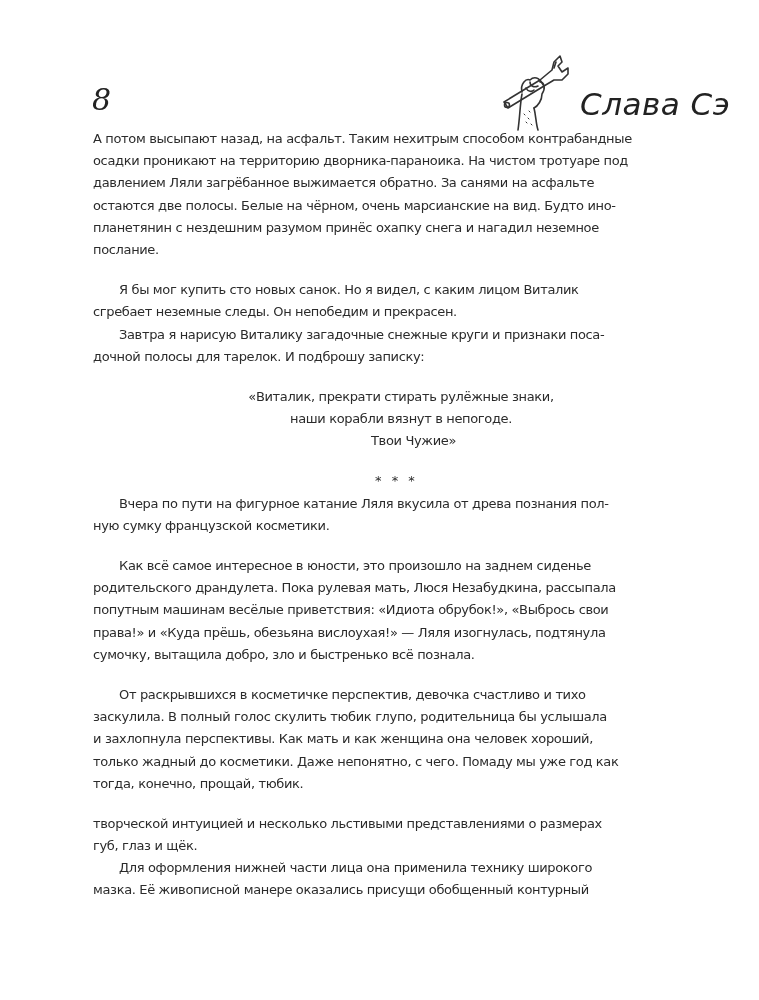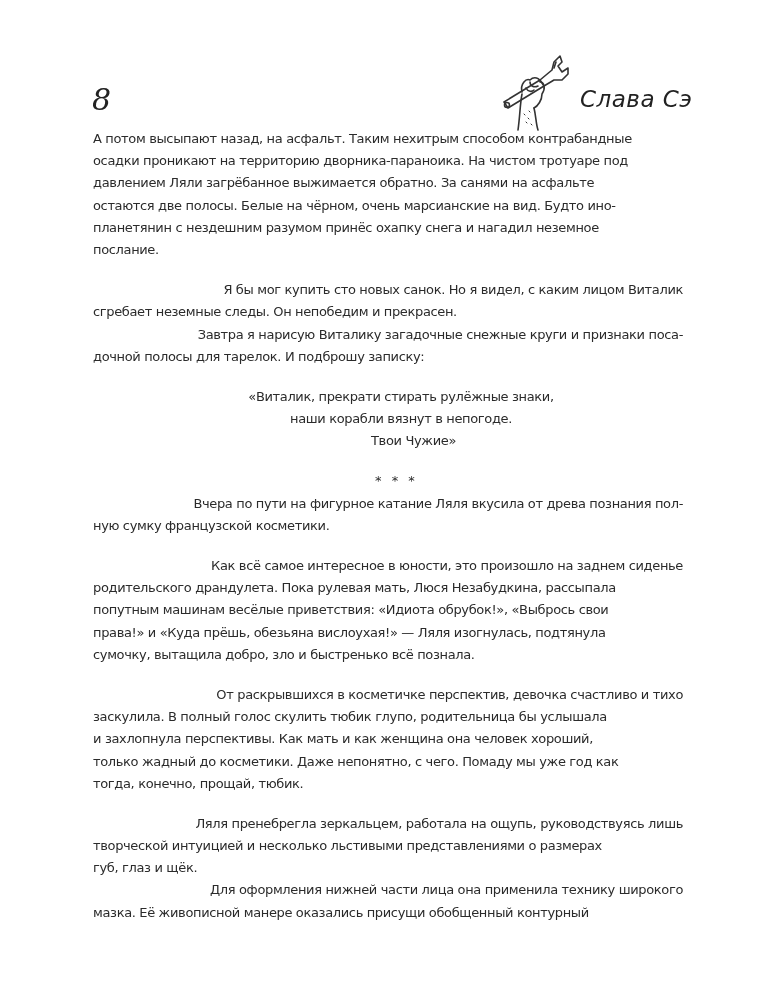--- a/index.html
+++ b/index.html
@@ -2,27 +2,27 @@
 <html><head>
 <meta charset="utf-8">
 <style>
   html, body { margin: 0; padding: 0; background: #ffffff; }
   body { width: 759px; height: 1000px; position: relative; overflow: hidden;
          font-family: "DejaVu Sans", sans-serif; color: #2a2a2a; }
   .page { position: absolute; left: 0; top: 0; width: 759px; height: 1000px; background: #fff; }
   .page-number { position: absolute; left: 92px; top: 82px; font-family: "DejaVu Serif", serif;
                  font-size: 30px; color: #222; font-style: italic; }
   .author { position: absolute; left: 580px; top: 86px; font-family: "DejaVu Sans", sans-serif;
-            font-size: 23px; color: #222; font-style: italic; letter-spacing: 0.5px; }
+            font-size: 31px; color: #222; font-style: italic; letter-spacing: 0.5px; }
   .emblem { position: absolute; left: 496px; top: 48px; width: 82px; height: 84px; }
   .text { position: absolute; left: 93px; top: 128px; width: 590px;
           font-size: 13px; line-height: 22.2px; color: #2b2b2b;
           font-family: "DejaVu Sans", sans-serif; letter-spacing: -0.35px; }
   .line { white-space: nowrap; height: 22.2px; }
-  .ind { padding-left: 26px; text-align: right; }
+  .ind { padding-left: 26px; }
   .gap { height: 18px; }
   .note { padding-left: 26px; text-align: center; }
   .sign { padding-left: 278px; }
   .stars { padding-left: 282px; letter-spacing: 3px; }
 </style>
 </head>
 <body>
 
 <div class="page">
 
@@ -98,21 +98,20 @@
     <div>
       <div class="line ind">От раскрывшихся в косметичке перспектив, девочка счастливо и тихо</div>
       <div class="line">заскулила. В полный голос скулить тюбик глупо, родительница бы услышала</div>
       <div class="line">и захлопнула перспективы. Как мать и как женщина она человек хороший,</div>
       <div class="line">только жадный до косметики. Даже непонятно, с чего. Помаду мы уже год как</div>
       <div class="line">тогда, конечно, прощай, тюбик.</div>
     </div>
     <div class="gap"></div>
 
     <div>
-      <div class="line ind">Ляля пренебрегла зеркальцем, работала на ощупь, руководствуясь лишь</div>
       <div class="line">творческой интуицией и несколько льстивыми представлениями о размерах</div>
       <div class="line">губ, глаз и щёк.</div>
     </div>
 
     <div>
       <div class="line ind">Для оформления нижней части лица она применила технику широкого</div>
       <div class="line">мазка. Её живописной манере оказались присущи обобщенный контурный</div>
     </div>
   </div>
 </div>

